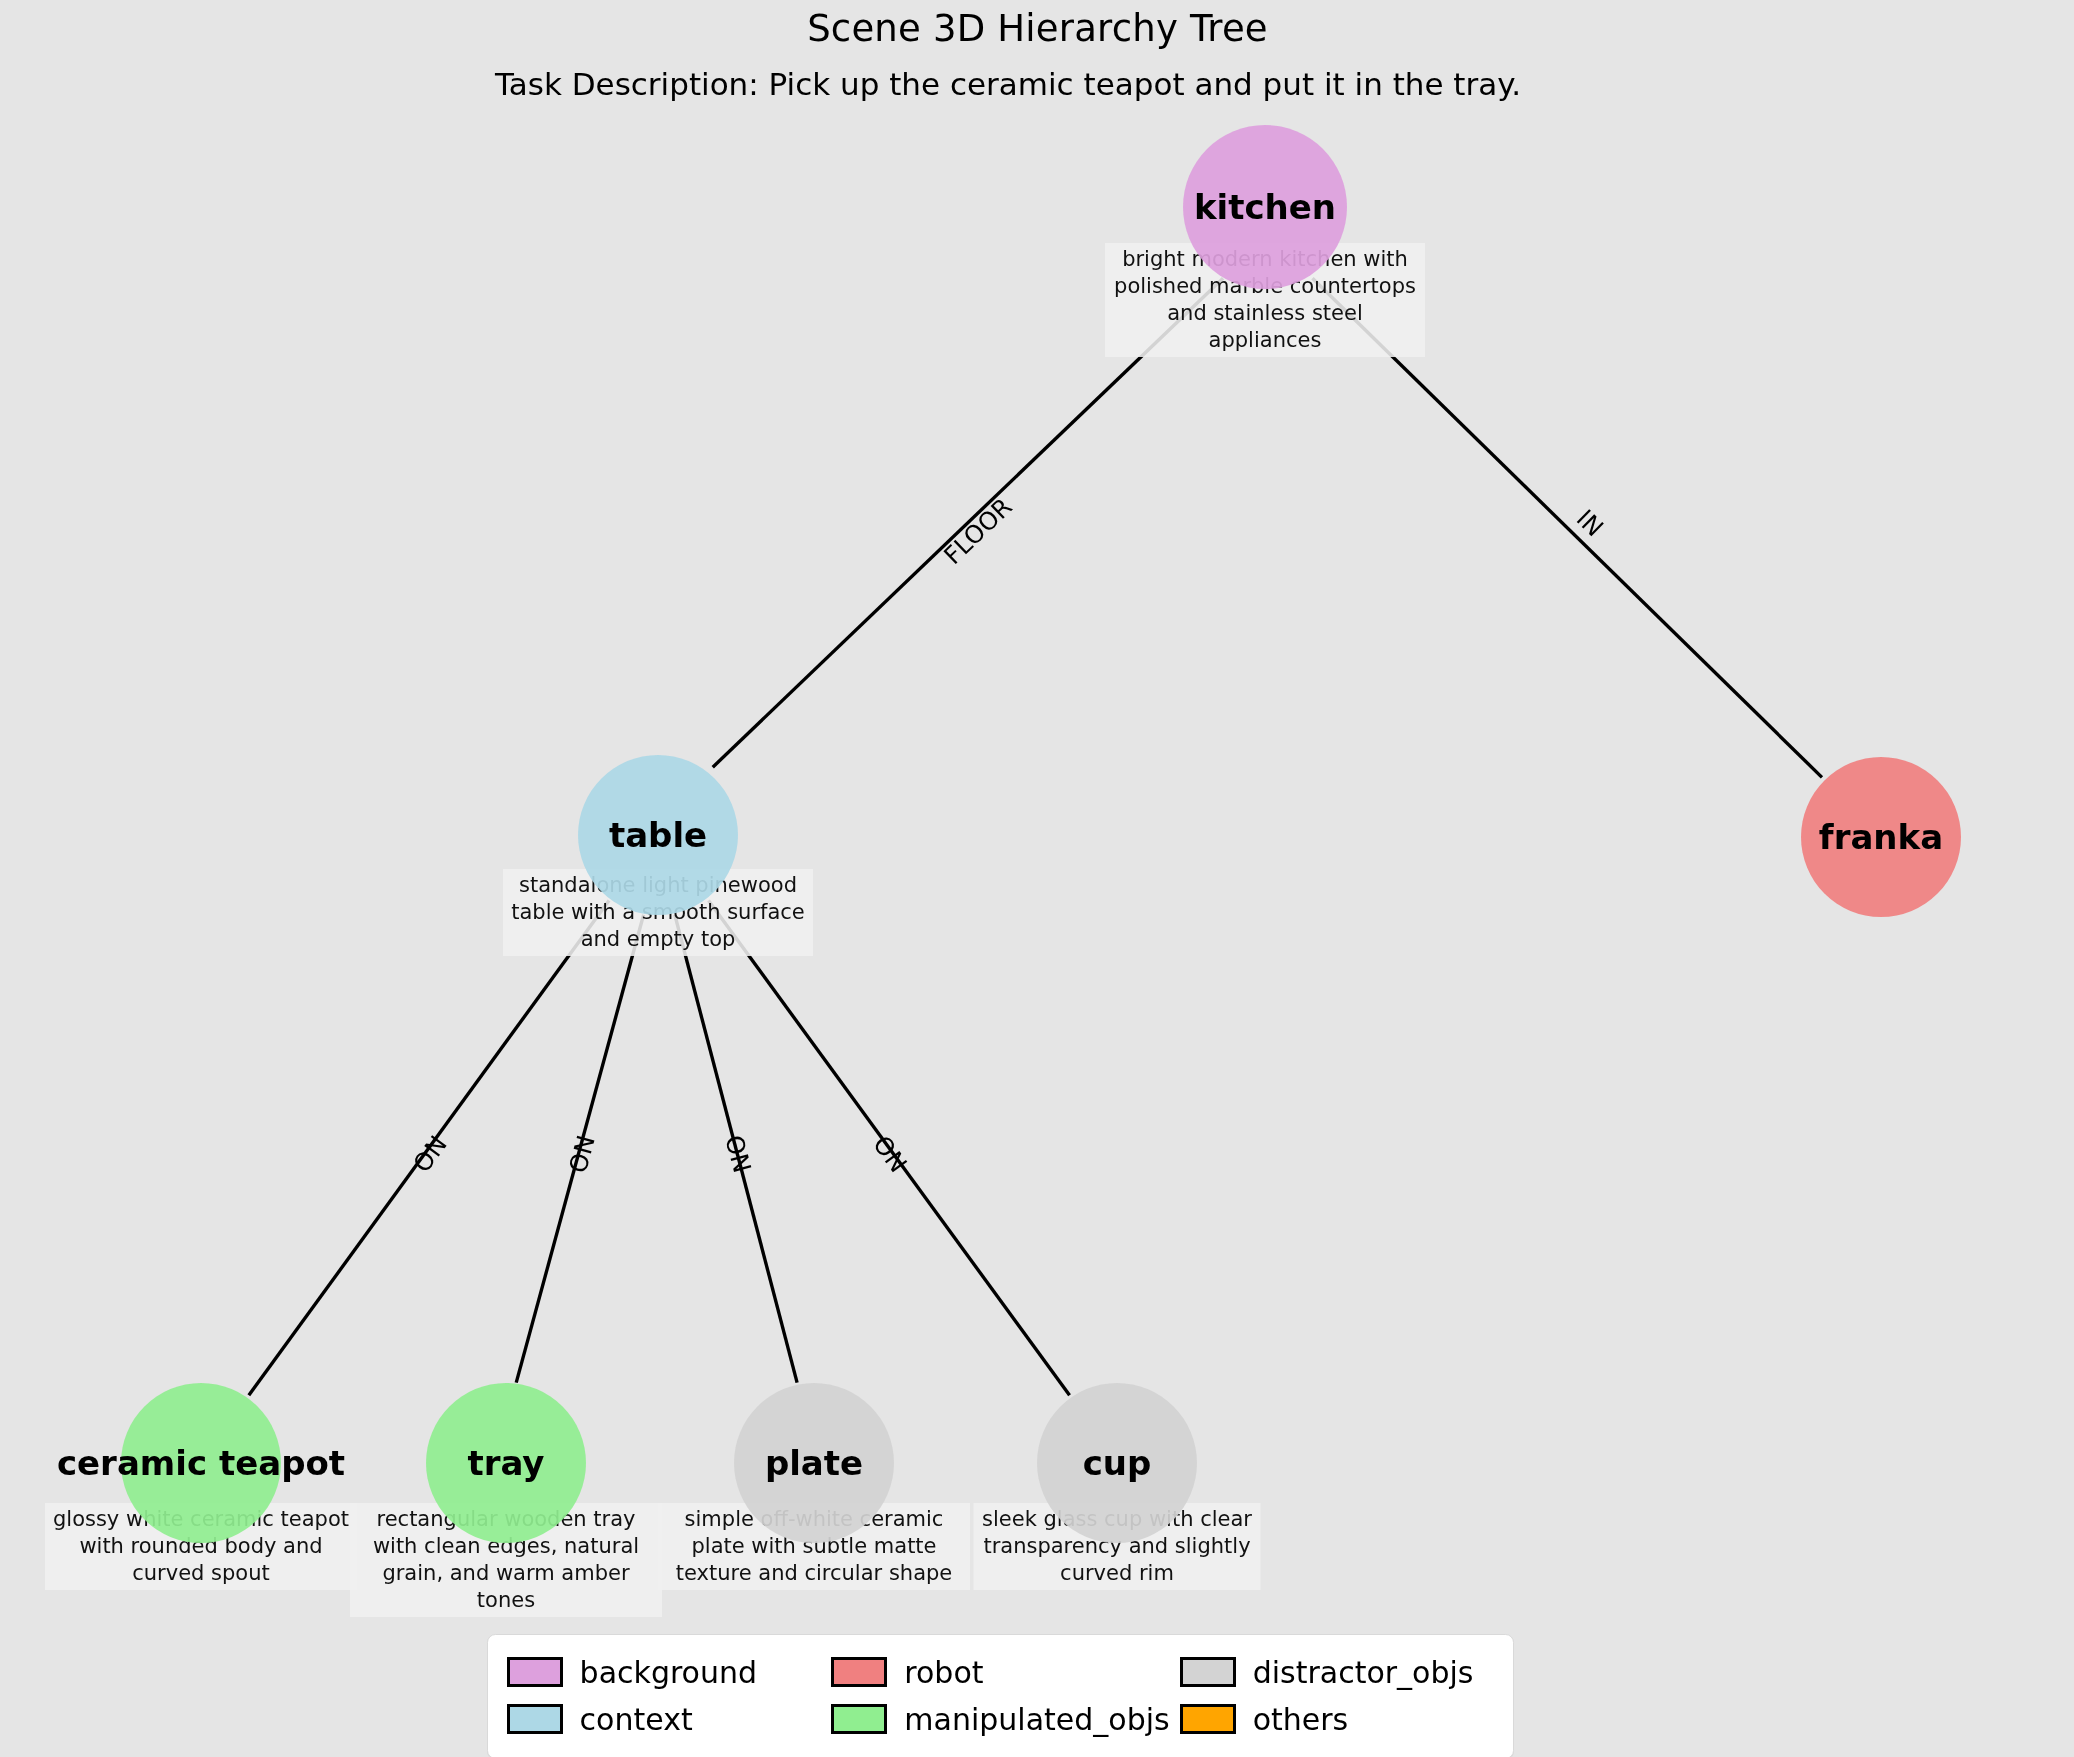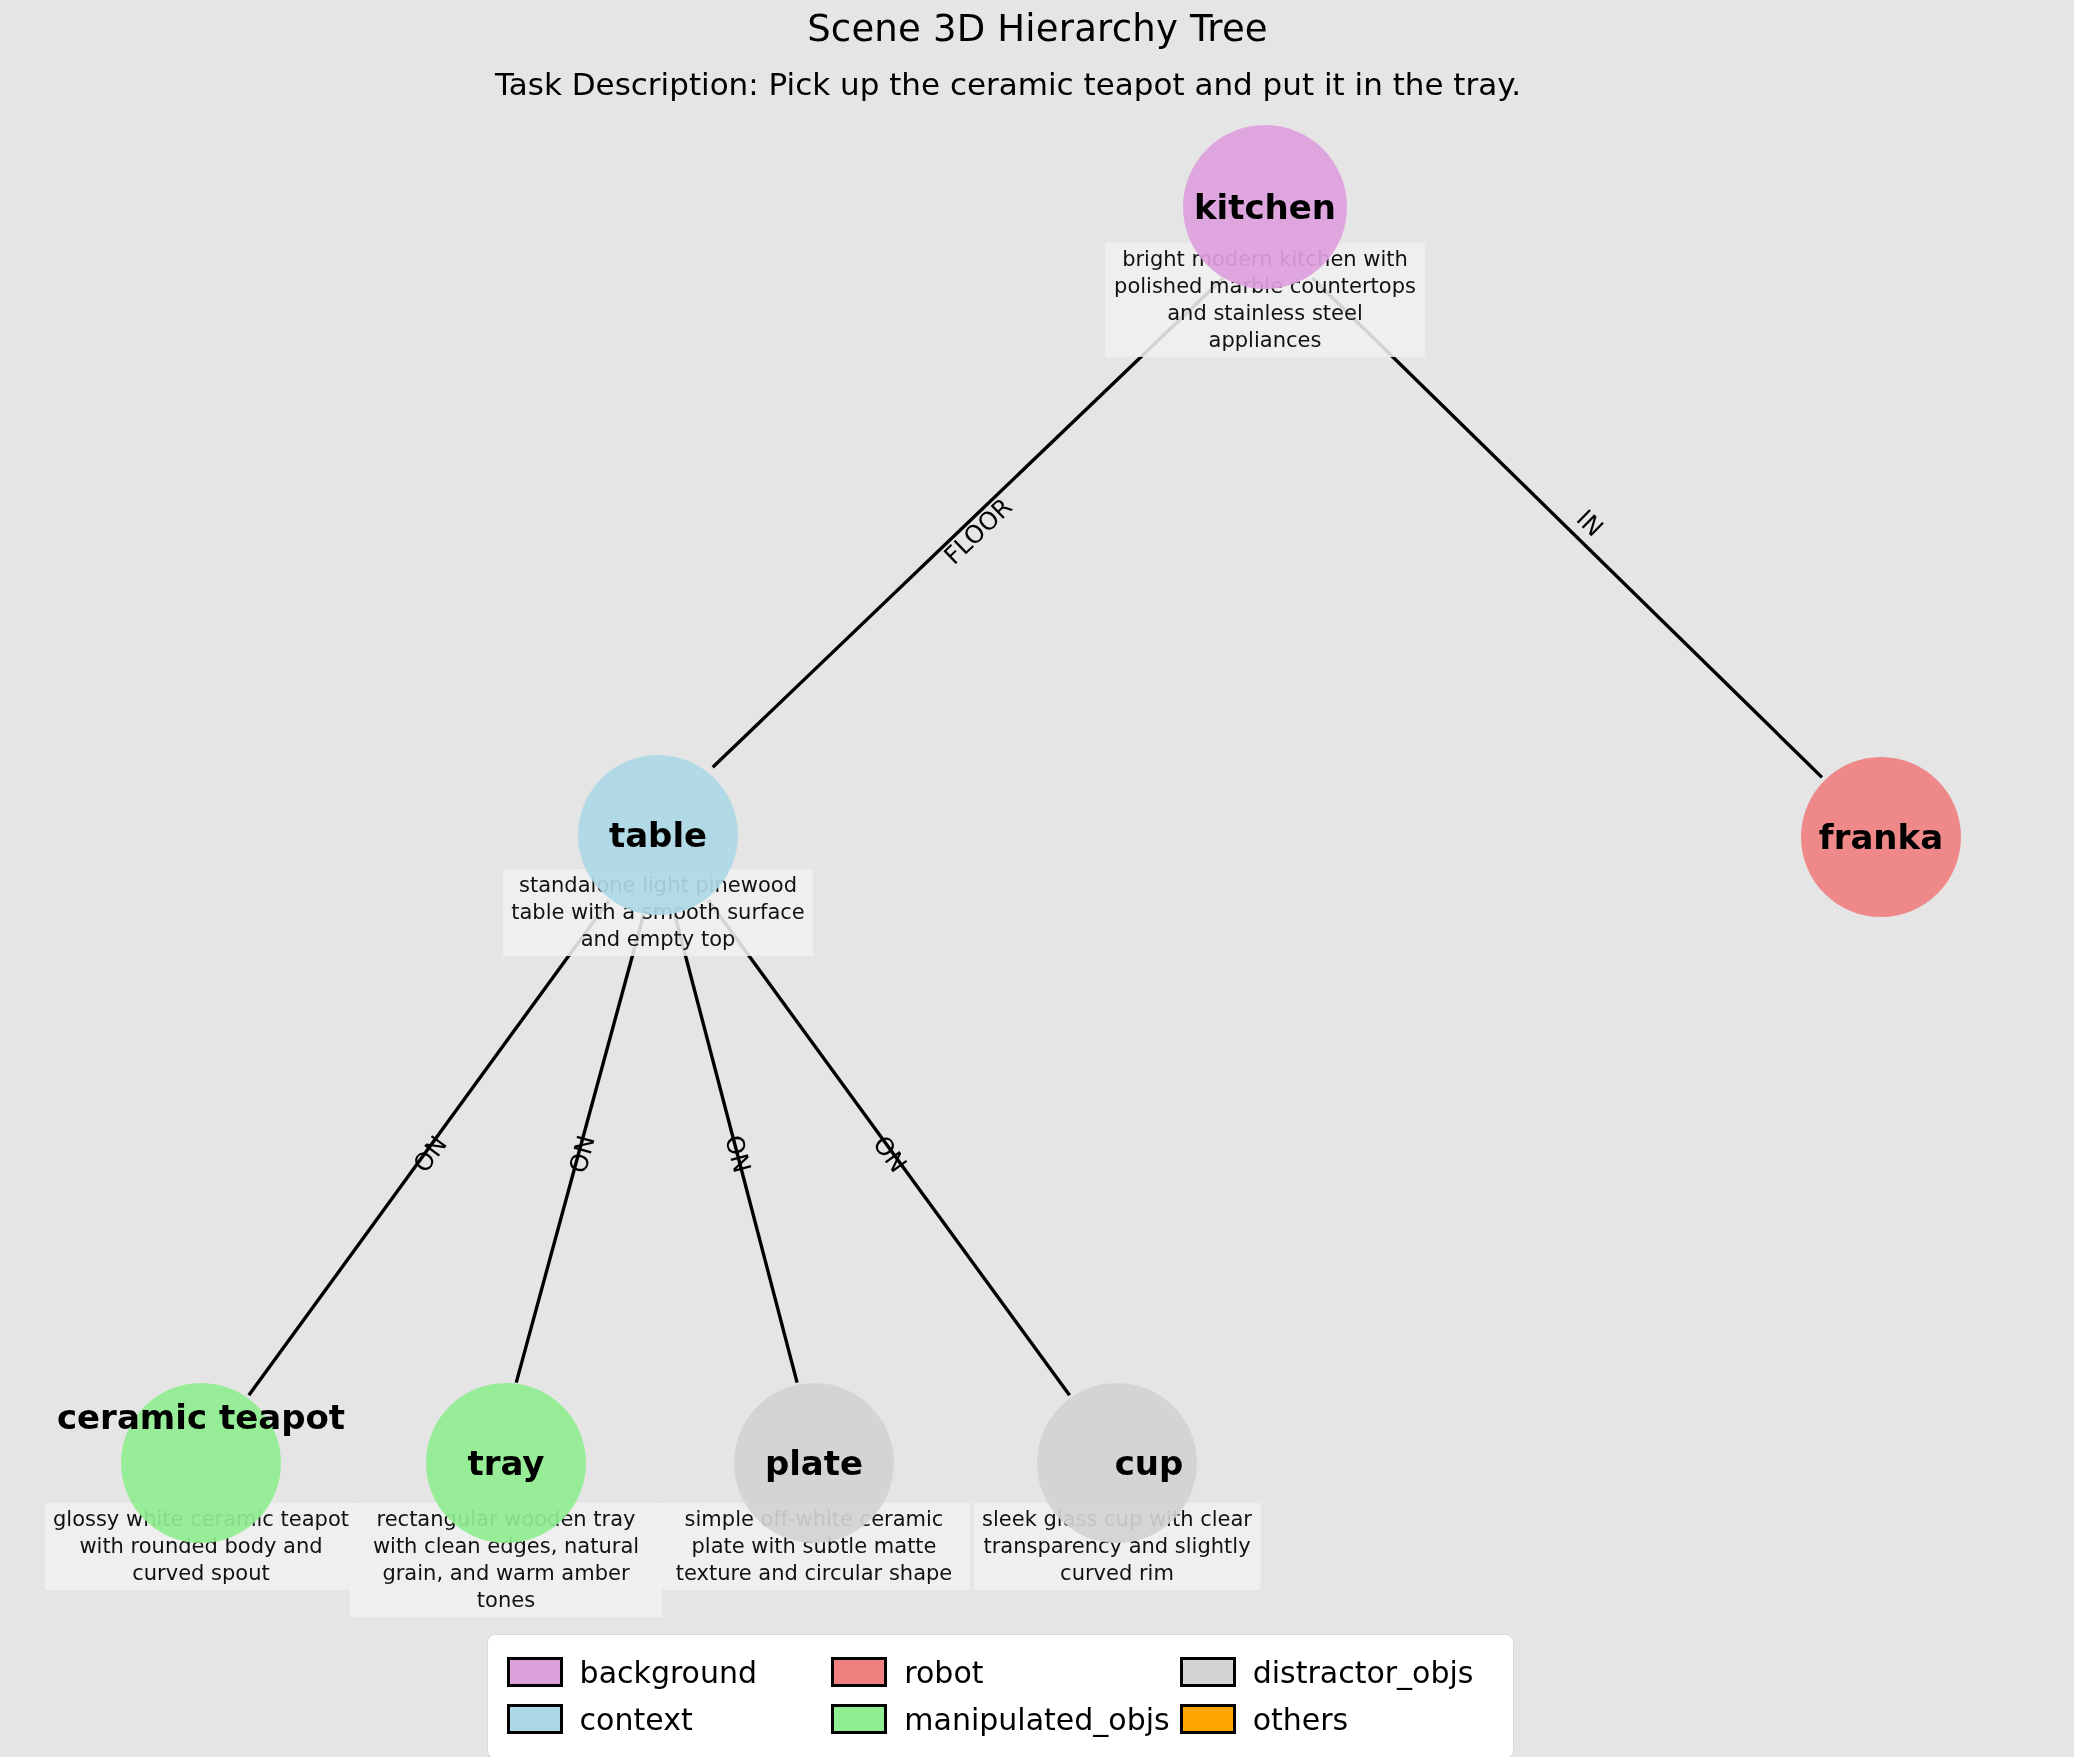--- a/index.html
+++ b/index.html
@@ -157,24 +157,24 @@
       <div class="node" style="left: 1265px; top: 207px; width: 164px; height: 164px; background: rgb(221, 160, 221); opacity: 0.92;"></div>
       <div class="node" style="left: 658px; top: 835px; width: 160px; height: 160px; background: rgb(173, 216, 230); opacity: 0.92;"></div>
       <div class="node" style="left: 1881px; top: 837px; width: 160px; height: 160px; background: rgb(240, 128, 128); opacity: 0.92;"></div>
       <div class="node" style="left: 201px; top: 1463px; width: 160px; height: 160px; background: rgb(144, 238, 144); opacity: 0.92;"></div>
       <div class="node" style="left: 506px; top: 1463px; width: 160px; height: 160px; background: rgb(144, 238, 144); opacity: 0.92;"></div>
       <div class="node" style="left: 814px; top: 1463px; width: 160px; height: 160px; background: rgb(211, 211, 211); opacity: 0.92;"></div>
       <div class="node" style="left: 1117px; top: 1463px; width: 160px; height: 160px; background: rgb(211, 211, 211); opacity: 0.92;"></div>
       <div class="node-label" style="left: 1265px; top: 207px; font-size: 34px;">kitchen</div>
       <div class="node-label" style="left: 658px; top: 835px; font-size: 34px;">table</div>
       <div class="node-label" style="left: 1881px; top: 837px; font-size: 34px;">franka</div>
-      <div class="node-label" style="left: 201px; top: 1417px; font-size: 34px;">ceramic teapot</div>
+      <div class="node-label" style="left: 201px; top: 1463px; font-size: 34px;">ceramic teapot</div>
       <div class="node-label" style="left: 506px; top: 1463px; font-size: 34px;">tray</div>
       <div class="node-label" style="left: 814px; top: 1463px; font-size: 34px;">plate</div>
-      <div class="node-label" style="left: 1117px; top: 1463px; font-size: 34px; margin-left: 32px;">cup</div>
+      <div class="node-label" style="left: 1117px; top: 1463px; font-size: 34px;">cup</div>
       <div class="edge-label" style="left: 978px; top: 531px; transform: translate(-50%, -50%) rotate(-43.8deg);">FLOOR</div>
       <div class="edge-label" style="left: 1590px; top: 523px; transform: translate(-50%, -50%) rotate(44.4deg);">IN</div>
       <div class="edge-label" style="left: 430px; top: 1154px; transform: translate(-50%, -50%) rotate(-54deg);">ON</div>
       <div class="edge-label" style="left: 582px; top: 1154px; transform: translate(-50%, -50%) rotate(-74.8deg);">ON</div>
       <div class="edge-label" style="left: 738px; top: 1154px; transform: translate(-50%, -50%) rotate(75.3deg);">ON</div>
       <div class="edge-label" style="left: 890px; top: 1154px; transform: translate(-50%, -50%) rotate(53.9deg);">ON</div>
     </div>
 
   <div id="legend">
     <div class="legend-grid">

